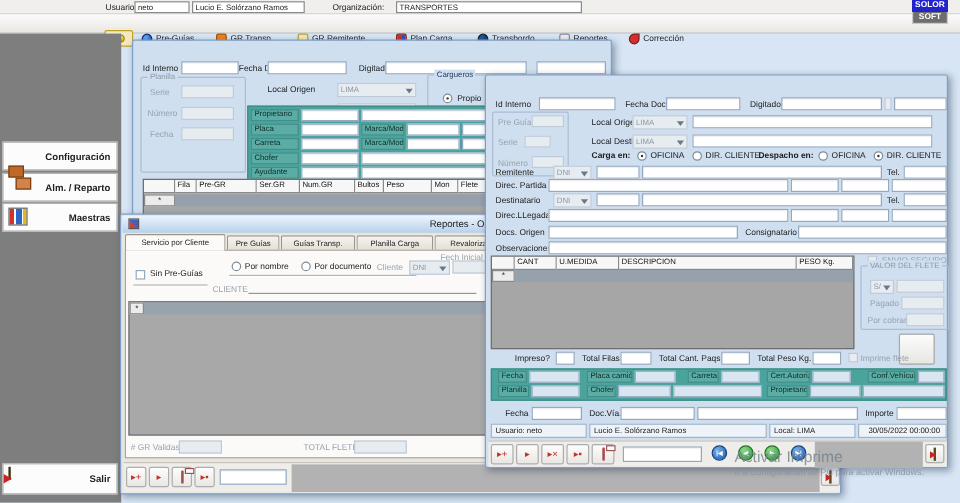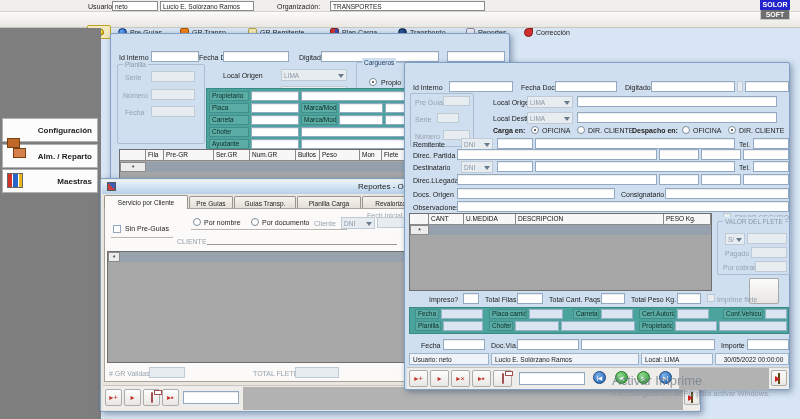--- a/index.html
+++ b/index.html
@@ -137,20 +137,24 @@
     <span class="t">Configuración</span>
   </div>
   <div class="sideitem" style="top:141px">
     <span class="ic ic-binders"></span>
     <span class="t">Maestras</span>
   </div>
   <div class="sideitem" style="top:116px">
     <span class="ic ic-boxes"></span>
     <span class="t">Alm. / Reparto</span>
   </div>
+  <div class="sideitem" style="top:358px;height:26px">
+    <span class="ic ic-door"></span>
+    <span class="t" style="top:8px">Salir</span>
+  </div>
 </div>
 
 <div class="win" style="left:110px;top:33px;width:400px;height:352px;z-index:1">
   <span class="lbl" style="left:8px;top:19px">Id Interno</span>
   <div class="fld" style="left:40px;top:17px;width:48px"></div>
   <span class="lbl" style="left:88px;top:19px">Fecha Doc.</span>
   <div class="fld" style="left:112px;top:17px;width:66px"></div>
   <span class="lbl" style="left:188px;top:19px">Digitador</span>
   <div class="fld" style="left:210px;top:17px;width:118px"></div>
   <div class="fld" style="left:336px;top:17px;width:58px"></div>

